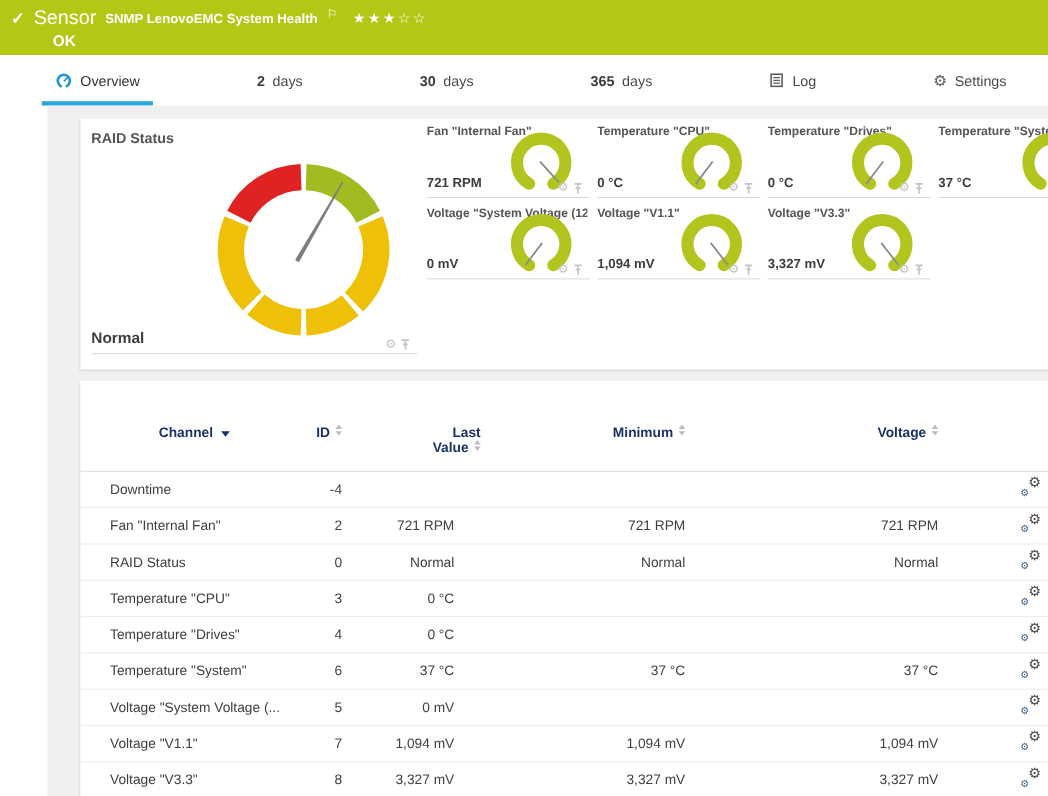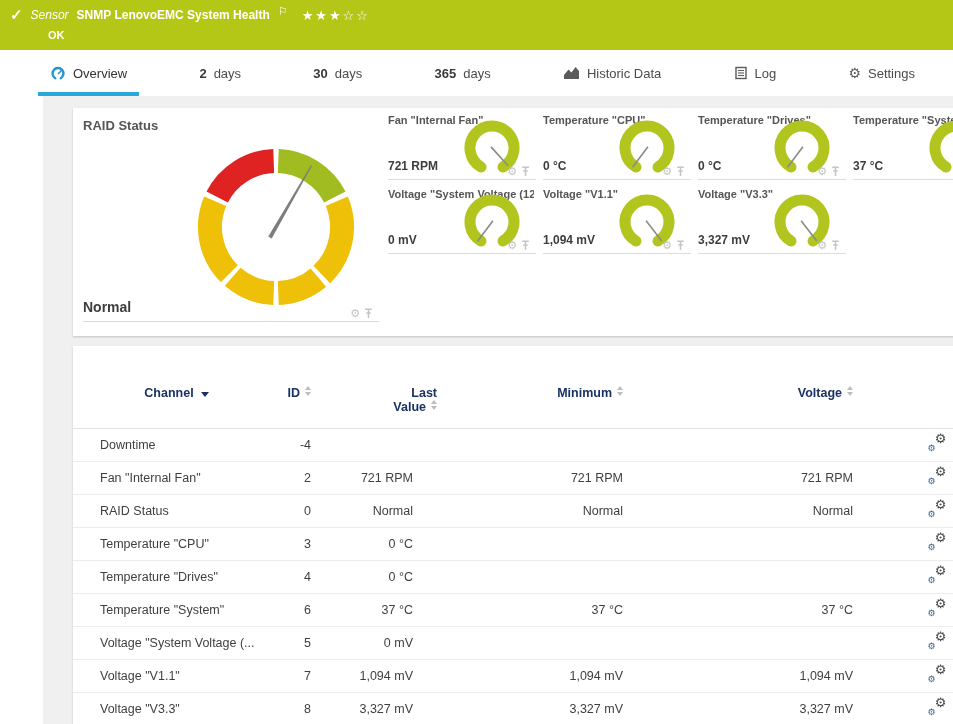--- a/index.html
+++ b/index.html
@@ -6,25 +6,25 @@
   html,body { width:953px; height:724px; }
   body {
     position:relative; overflow:hidden;
     font-family:"Liberation Sans", sans-serif;
     background:#ffffff; color:#3f3f3f;
   }
   
   .titlebar { position:absolute; top:0; left:0; right:0; height:50px; background:#b5c716; }
   .titlebar .row1 { position:absolute; top:6px; left:10px; display:flex; align-items:center; gap:8px; color:#fff; }
   .check { font-size:15px; font-weight:bold; }
-  .kind { font-style:italic; font-size:12px; }
+  .kind { font-size:18px; }
   .sensor-title { font-size:12px; font-weight:bold; }
   .flag { font-size:11px; margin-top:-8px; }
   .stars { font-size:13px; letter-spacing:2px; margin-left:6px; cursor:pointer; }
-  .okbadge { position:absolute; top:29px; left:48px; font-size:11px; font-weight:bold; color:#fff; }
+  .okbadge { position:absolute; top:29px; left:48px; font-size:14px; font-weight:bold; color:#fff; }
   
   .tabstrip { position:absolute; top:50px; left:0; right:16px; height:46px; background:#fff; }
   .tabs { position:absolute; top:0; left:38px; right:10px; height:46px; display:flex; justify-content:space-between; list-style:none; }
   .tab { display:flex; align-items:center; gap:7px; height:46px; padding:0 12px; font-size:13px; color:#4b4b4b; cursor:pointer; white-space:nowrap; }
   .tab b { color:#3a3a3a; }
   .tab.active { border-bottom:4px solid #29a8dc; padding-top:4px; }
   .tab.active span { color:#333; }
   .ticon { flex:none; }
   .gearglyph { font-size:14px; color:#5a5a5a; font-style:normal; }
   
@@ -93,26 +93,20 @@
     </li>
     <li class="tab">
       <b>30</b>
       <span>days</span>
     </li>
     <li class="tab">
       <b>365</b>
       <span>days</span>
     </li>
     <li class="tab">
-      <svg class="ticon" width="17" height="14" viewBox="0 0 17 14">
-        <polygon points="1,13 1,9 5.5,3.5 8.5,6.5 12.5,1 16,5 16,13" fill="#5a5a5a"></polygon>
-      </svg>
-      <span>Historic Data</span>
-    </li>
-    <li class="tab">
       <svg class="ticon" width="14" height="14" viewBox="0 0 14 14">
         <rect x="2" y="1.5" width="10" height="11" fill="none" stroke="#5a5a5a" stroke-width="1.4"></rect>
         <line x1="4" y1="4.5" x2="10" y2="4.5" stroke="#5a5a5a" stroke-width="1.1"></line>
         <line x1="4" y1="7" x2="10" y2="7" stroke="#5a5a5a" stroke-width="1.1"></line>
         <line x1="4" y1="9.5" x2="10" y2="9.5" stroke="#5a5a5a" stroke-width="1.1"></line>
       </svg>
       <span>Log</span>
     </li>
     <li class="tab">
       <i class="gearglyph">⚙</i>

